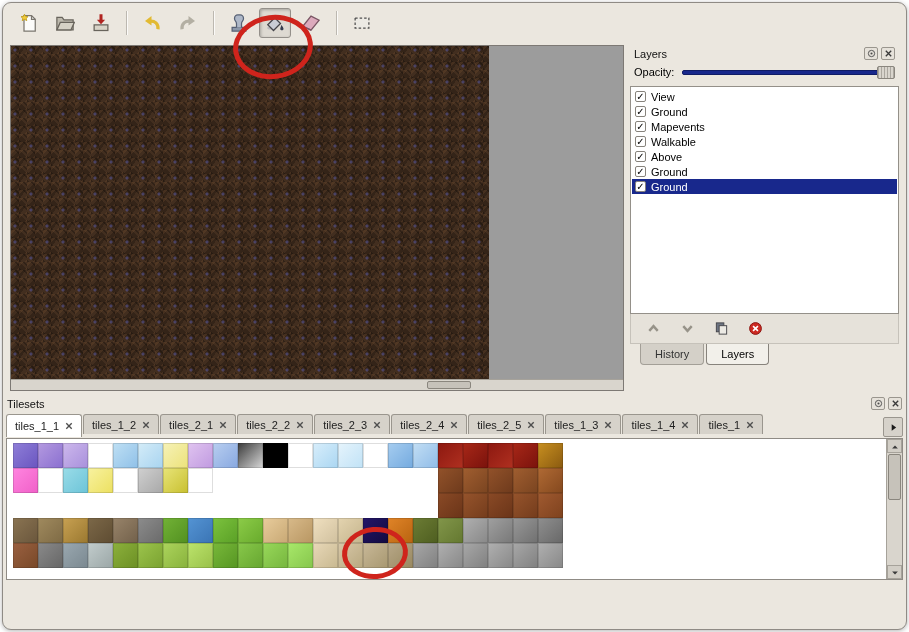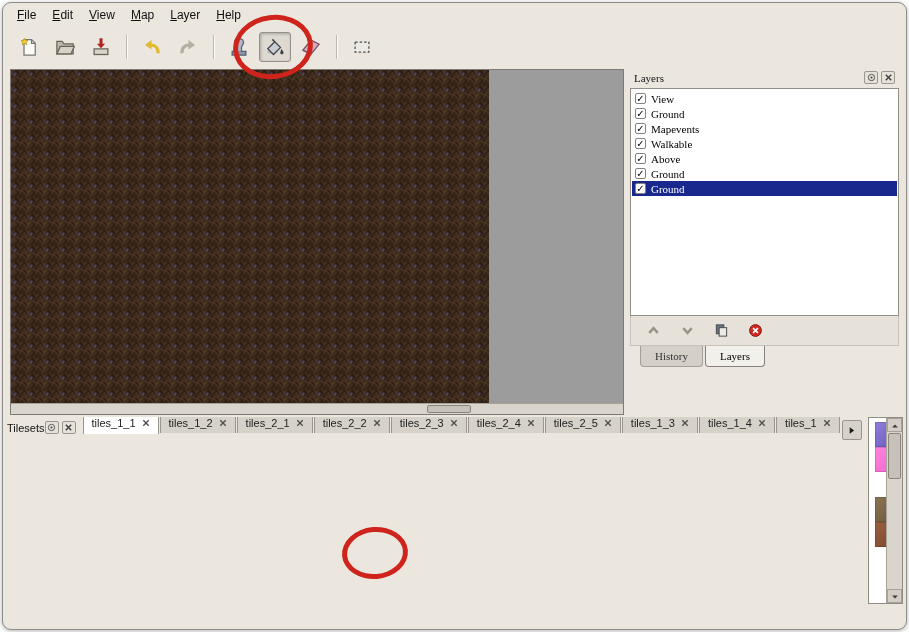--- a/index.html
+++ b/index.html
@@ -15,21 +15,21 @@
 
   
   .toolbar{height:40px;display:flex;align-items:center;padding:0 8px;}
   .tool{width:32px;height:30px;display:flex;align-items:center;justify-content:center;
         background:transparent;border:1px solid transparent;border-radius:3px;margin:0 2px;padding:0;}
   .tool svg{width:20px;height:20px;display:block;}
   .tool.active{background:#dedad2;border:1px solid #94908a;box-shadow:inset 1px 1px 3px rgba(0,0,0,.25);}
   .tb-sep{width:1px;height:24px;background:#bcb8b0;box-shadow:1px 0 0 #fbfaf8;margin:0 7px;}
 
   
-  .main{height:350px;display:flex;font-family:Liberation Serif, serif;}
+  .main{height:350px;display:flex;}
   .canvas-area{flex:1;margin:2px 4px 2px 7px;border:1px solid #7d7974;background:#9c9c9c;
                display:flex;flex-direction:column;overflow:hidden;}
   .map-viewport{flex:1;overflow:hidden;}
   .map{width:478px;height:100%;
        background-color:#2f2118;
        background-image:
          radial-gradient(circle at 4px 4px, rgba(88,88,160,.55) 1.2px, transparent 1.9px),
          repeating-linear-gradient(45deg, rgba(0,0,0,.25) 0 1.5px, transparent 1.5px 8px),
          repeating-linear-gradient(-45deg, rgba(130,88,52,.22) 0 2px, transparent 2px 8px),
          repeating-conic-gradient(from 45deg, #422e1f 0% 25%, #342418 25% 50%);
@@ -62,22 +62,22 @@
               border:1px solid #c6c2ba;border-top:none;background:#e6e2da;}
   .lbtn{width:24px;height:22px;display:flex;align-items:center;justify-content:center;
         background:transparent;border:none;padding:0;}
   .lbtn svg{width:15px;height:15px;display:block;}
   .side-tabs{height:26px;display:flex;padding-left:10px;gap:2px;align-items:flex-start;}
   .side-tab{padding:4px 14px;font-size:11px;background:#d4d0c8;border:1px solid #a39f97;border-top:none;
             border-radius:0 0 4px 4px;color:#333;}
   .side-tab.active{background:#f2f0ea;border-color:#87837c;color:#000;}
 
   
-  .tilesets{height:190px;display:flex;flex-direction:row;}
-  .ts-tabs{height:24px;display:flex;align-items:center;overflow:hidden;position:relative;
+  .tilesets{height:190px;display:flex;flex-direction:column;}
+  .ts-tabs{height:24px;display:flex;align-items:flex-start;overflow:hidden;position:relative;
            padding:0 24px 13px 3px;}
   .ts-tab{display:flex;align-items:center;gap:6px;padding:0 8px;font-size:11px;height:20px;
           background:#d6d2ca;border:1px solid #9a968e;border-bottom:none;border-radius:3px 3px 0 0;
           margin-right:1px;white-space:nowrap;flex:0 0 auto;color:#222;}
   .ts-tab.active{background:#ffffff;height:23px;z-index:2;}
   .tab-close{display:flex;align-items:center;}
   .tab-close svg{width:8px;height:8px;display:block;}
   .ts-scroll-btn{position:absolute;right:3px;bottom:1px;width:20px;height:20px;background:#d6d2ca;
                  border:1px solid #9a968e;border-radius:2px;display:flex;align-items:center;
                  justify-content:center;padding:0;}
@@ -102,28 +102,20 @@
   
   .circle{position:absolute;border:5px solid #cf241c;border-radius:50%;pointer-events:none;z-index:60;}
   .circle-tool{left:230px;top:12px;width:80px;height:64px;transform:rotate(-7deg);}
   .circle-tile{left:339px;top:524px;width:66px;height:52px;transform:rotate(-5deg);}
 </style>
 </head>
 <body>
 
 <div class="window">
 
-  <div class="menubar" id="menubar">
-      <span class="menu-item">File</span>
-      <span class="menu-item">Edit</span>
-      <span class="menu-item">View</span>
-      <span class="menu-item">Map</span>
-      <span class="menu-item">Layer</span>
-      <span class="menu-item">Help</span>
-    </div>
 
   <div class="toolbar" id="toolbar">
       <button class="tool">
         <span class="tool-ic">
           <svg viewBox="0 0 16 16">
             <path d="M4 2h6l3 3v9.5H4z" fill="#fcfcfa" stroke="#7a766e"></path>
             <path d="M10 2v3h3" fill="none" stroke="#7a766e"></path>
             <path d="M4.4 1l.9 1.7 1.9.2-1.4 1.3.4 1.9-1.8-1-1.8 1 .4-1.9L1.6 2.9l1.9-.2z" fill="#f2cc3a" stroke="#b89410" stroke-width="0.6"></path>
           </svg>
         </span>
@@ -222,20 +214,27 @@
               </span>
             </button>
           <button class="win-btn">
               <span>
                 <svg viewBox="0 0 10 10">
                   <path d="M2 2l6 6M8 2l-6 6" stroke="#3a3a3a" stroke-width="1.5"></path>
                 </svg>
               </span>
             </button>
         </span>
+      </div>
+      <div class="opacity-row">
+        <span>Opacity:</span>
+        <div class="slider">
+          <div class="slider-track" style="background: rgb(24, 40, 140);"></div>
+          <div class="slider-handle"></div>
+        </div>
       </div>
       <div class="layer-list" id="layerList">
           <div class="layer-row">
             <span class="cb">✓</span>
             <span class="layer-name">View</span>
           </div>
           <div class="layer-row">
             <span class="cb">✓</span>
             <span class="layer-name">Ground</span>
           </div>

